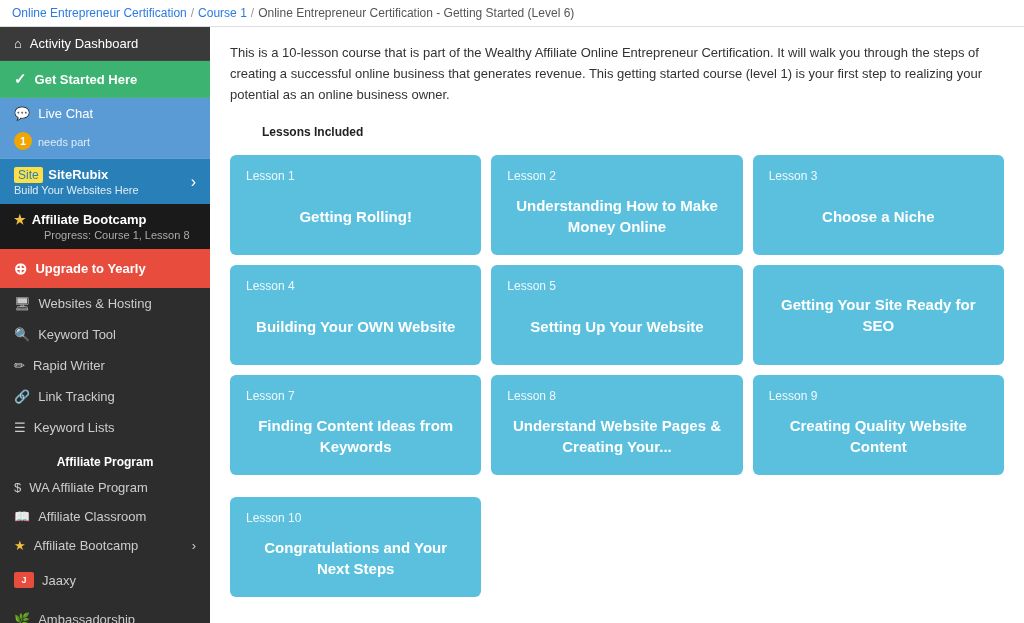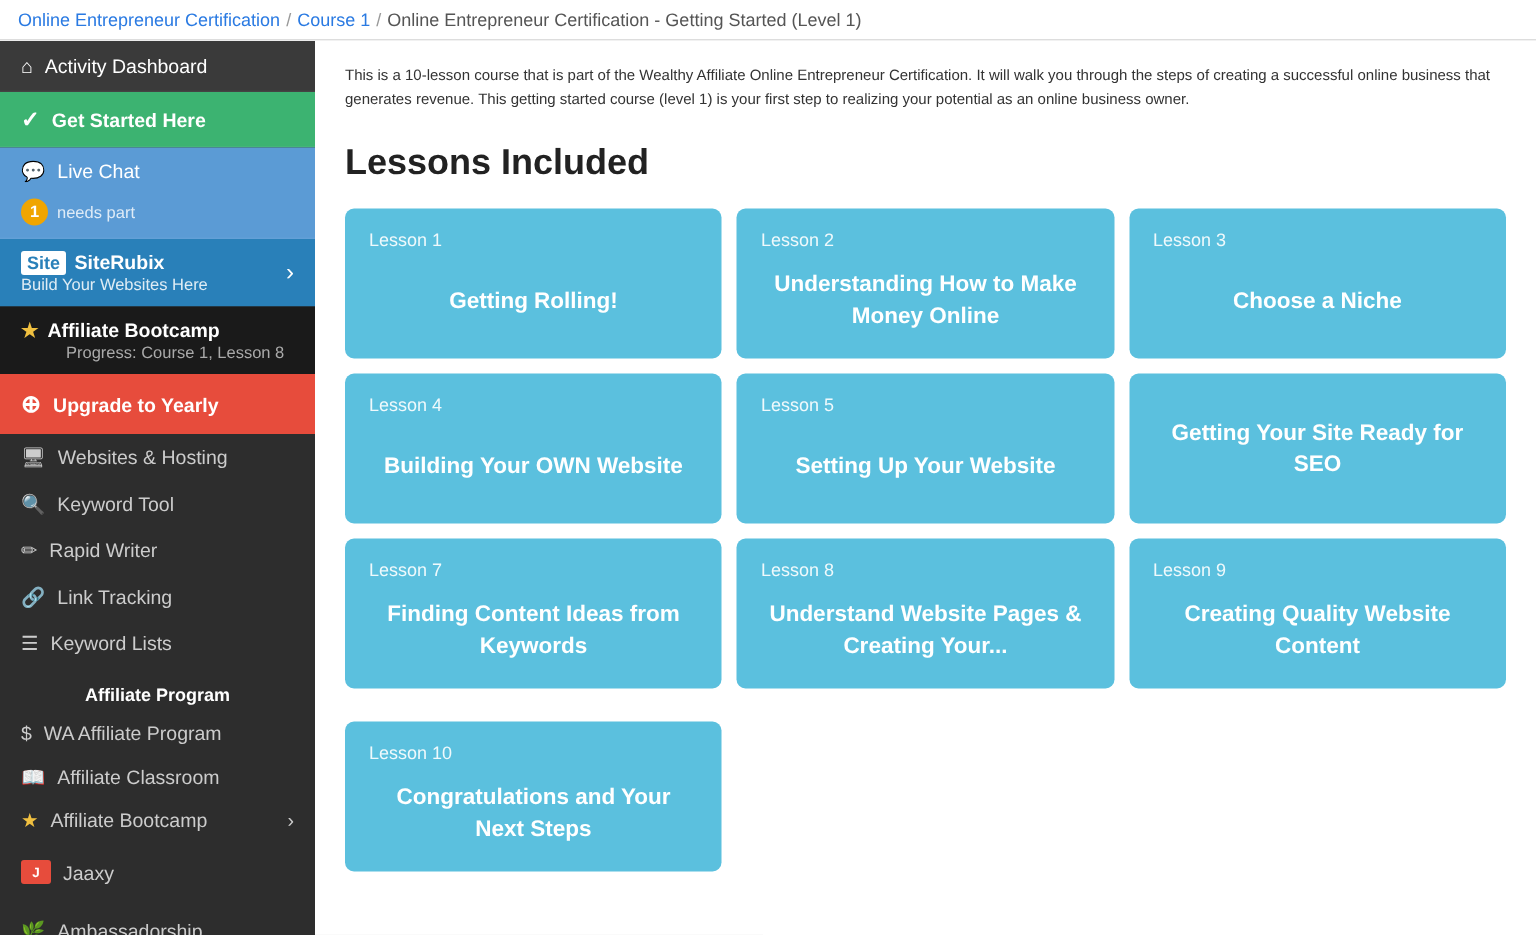--- a/index.html
+++ b/index.html
@@ -86,30 +86,31 @@
     .jaaxy-icon { width: 20px; height: 16px; background: #e74c3c; display: inline-flex; align-items: center; justify-content: center; color: #fff; font-size: 9px; font-weight: bold; border-radius: 2px; }
 
     
     .main-content {
       flex: 1;
       overflow-y: auto;
       padding: 16px 20px;
       background: #fff;
     }
     .course-description {
-      font-size: 10px;
+      font-size: 13px;
       line-height: 1.6;
       color: #333;
       margin-bottom: 20px;
     }
     .lessons-title {
-      font-size: 24px;
+      font-size: 12px;
       font-weight: bold;
       color: #222;
       margin-bottom: 16px;
+      margin-left: 32px;
     }
     .lessons-grid {
       display: grid;
       grid-template-columns: repeat(3, 1fr);
       gap: 10px;
     }
     .lesson-card {
       background: #5bc0de;
       border-radius: 6px;
       padding: 14px 16px;
@@ -138,21 +139,21 @@
     .icon-chevron::before { content: '›'; font-size: 16px; }
   </style>
 </head>
 <body>
 
 <div class="top-bar">
   <a>Online Entrepreneur Certification</a>
   <span class="sep">/</span>
   <a>Course 1</a>
   <span class="sep">/</span>
-  <span>Online Entrepreneur Certification - Getting Started (Level 1)</span>
+  <span>Online Entrepreneur Certification - Getting Started (Level 6)</span>
 </div>
 
 <div class="layout">
 
   <div class="sidebar">
 
     <div class="sidebar-item active-dashboard">
       <span>⌂</span>
       <span>Activity Dashboard</span>
     </div>
@@ -170,21 +171,21 @@
       <div style="display:flex;align-items:center;gap:6px;margin-top:3px;">
         <span class="chat-badge">1</span>
         <span class="chat-sub">needs part</span>
       </div>
     </div>
 
     <div class="site-rubix">
       <div>
         <div class="site-rubix-top">
           <span style="font-size:13px;">
-            <span style="background:#ffffff;color:#2980b9;padding:1px 4px;border-radius:2px;font-size:12px;font-weight:bold;">Site</span>
+            <span style="background:#fde047;color:#2980b9;padding:1px 4px;border-radius:2px;font-size:12px;font-weight:normal;">Site</span>
             <span style="margin-left:2px;">SiteRubix</span>
           </span>
         </div>
         <div class="site-rubix-sub">Build Your Websites Here</div>
       </div>
       <span class="icon-chevron"></span>
     </div>
 
     <div class="affiliate-bootcamp">
       <div class="affiliate-bootcamp-title">

